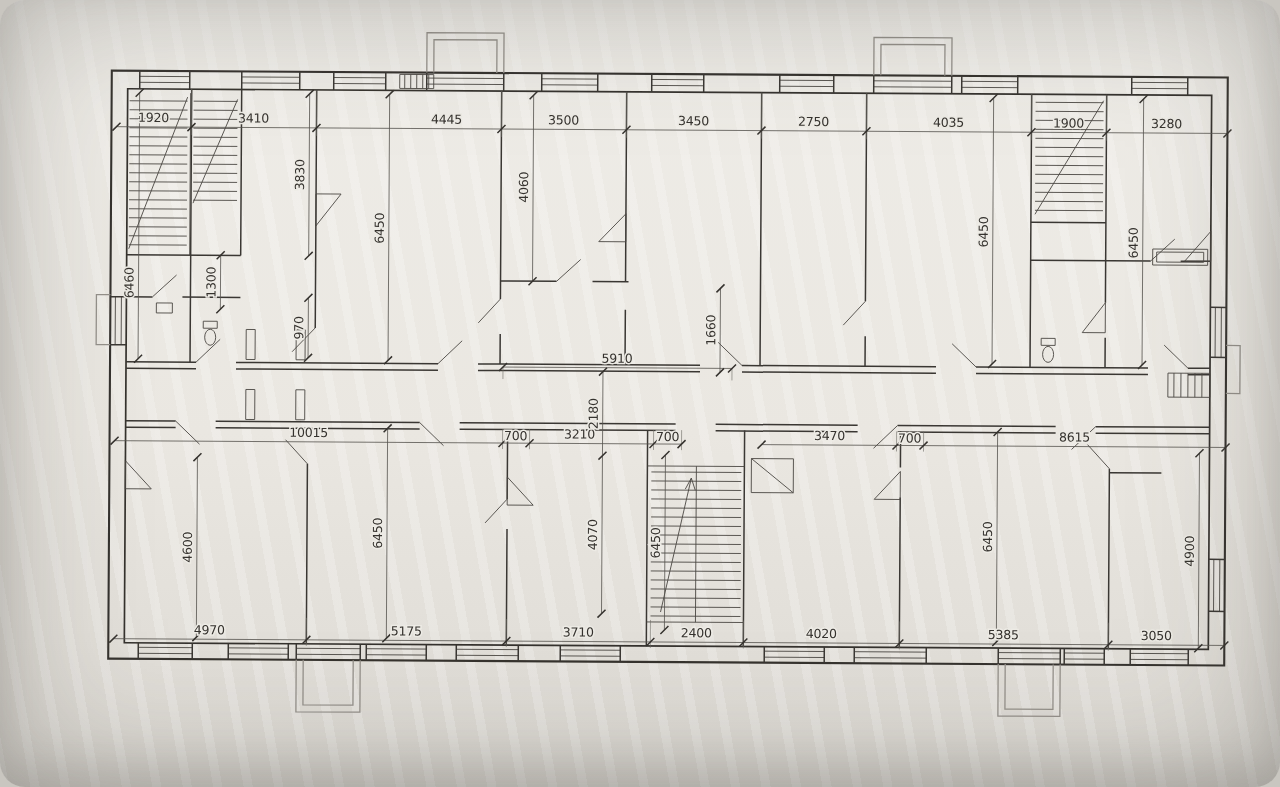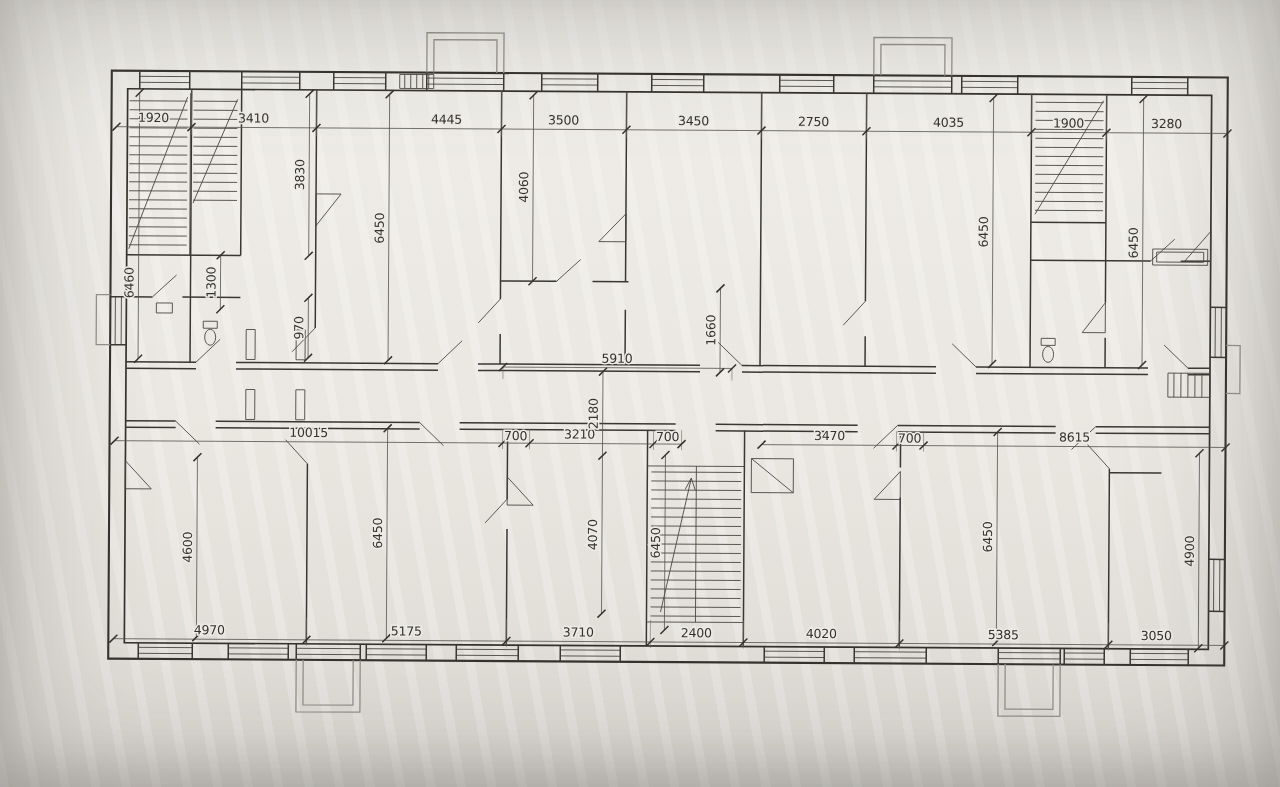--- a/index.html
+++ b/index.html
@@ -3,20 +3,21 @@
 <meta charset="utf-8">
 <style>
   html,body{margin:0;padding:0;background:#c9c6c0;}
   .photo{
     position:relative;
     width:1280px;height:787px;
     overflow:hidden;
     background:
       repeating-linear-gradient(80deg, rgba(255,255,255,.22) 0 9px, rgba(255,255,255,0) 9px 30px),
       linear-gradient(180deg,#efede8 0%,#eae7e1 55%,#dcd9d3 100%);
+    border-radius: 25px;
   }
   .photo::after{
     content:"";position:absolute;inset:0;pointer-events:none;
     box-shadow:inset 0 0 140px rgba(88,85,80,.38), inset 0 -18px 40px rgba(88,85,80,.18);
   }
   svg{position:absolute;inset:0;}
   .w2 {stroke:#35322e;stroke-width:2.1;fill:none}
   .w15{stroke:#35322e;stroke-width:1.7;fill:none}
   .w1 {stroke:#3a3733;stroke-width:1.5;fill:none}
   .thin{stroke:#4a4742;stroke-width:0.9;fill:none}

